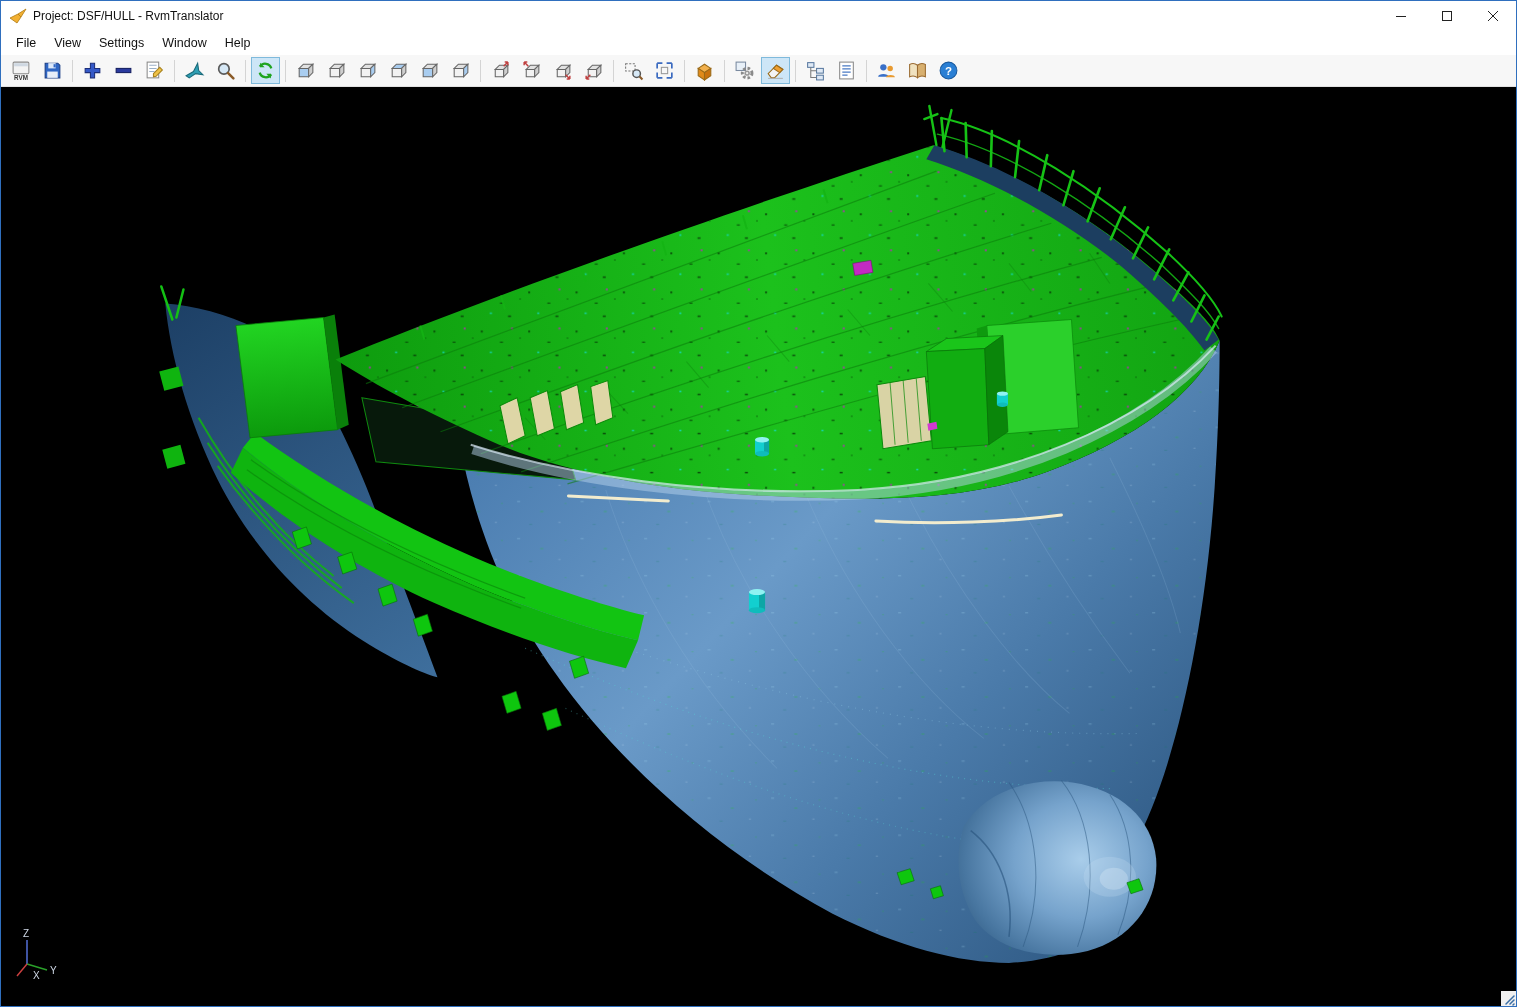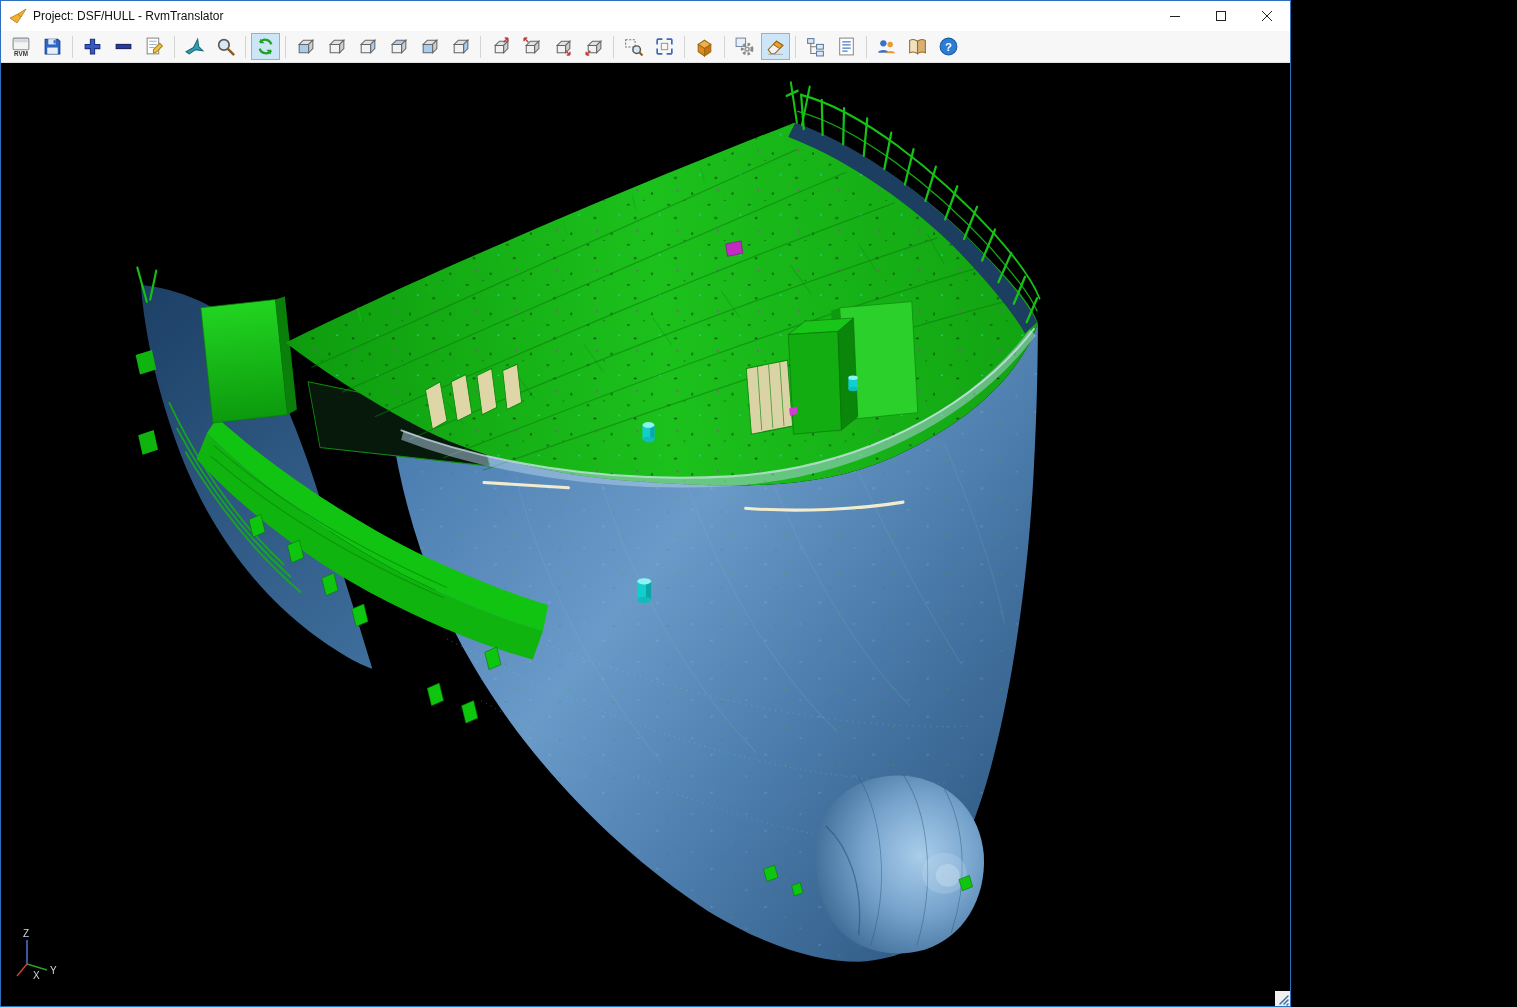--- a/index.html
+++ b/index.html
@@ -1,17 +1,17 @@
 <!DOCTYPE html>
 <html><head>
 <meta charset="utf-8">
 <style>
   *{margin:0;padding:0;box-sizing:border-box}
   html,body{width:1517px;height:1007px;overflow:hidden;background:#000;font-family:"Liberation Sans",sans-serif}
-  .app{width:1291px;height:1007px;border:1px solid #2f6fbe;display:flex;flex-direction:column;background:#fff}
+  .app{width:1517px;height:1007px;border:1px solid #2f6fbe;display:flex;flex-direction:column;background:#fff}
   .titlebar{height:30px;flex:0 0 30px;display:flex;align-items:center;background:#fff;padding-left:8px}
   .app-icon{width:18px;height:16px;margin-right:6px;display:inline-flex}
   .title{font-size:12px;color:#111}
   .win-controls{margin-left:auto;display:flex;height:100%}
   .win-btn{width:46px;height:100%;border:none;background:#fff;display:flex;align-items:center;justify-content:center;cursor:pointer;padding:0}
   .menubar{height:24px;flex:0 0 24px;display:flex;align-items:center;background:#fff;padding-left:6px;font-size:12.5px;color:#111}
   .menu-item{padding:3px 9px;cursor:default}
   .toolbar{height:32px;flex:0 0 32px;display:flex;align-items:center;background:#f7f7f7;border-bottom:1px solid #e2e2e2;padding:0 5px}
   .tb-btn{width:29px;height:27px;border:1px solid transparent;background:transparent;display:flex;align-items:center;justify-content:center;margin:0 1px;padding:0;cursor:pointer}
   .tb-btn.selected{background:#cde6f7;border-color:#7fbadc}
@@ -48,20 +48,27 @@
             </svg></span>
       </button>
       <button class="win-btn">
         <span><svg width="10" height="10" viewBox="0 0 10 10">
               <path d="M0 0L10 10M10 0L0 10" stroke="#222" stroke-width="1"></path>
             </svg></span>
       </button>
     </div>
   </div>
 
+  <div class="menubar">
+    <span class="menu-item">File</span>
+    <span class="menu-item">View</span>
+    <span class="menu-item">Settings</span>
+    <span class="menu-item">Window</span>
+    <span class="menu-item">Help</span>
+  </div>
 
   <div class="toolbar">
       <button class="tb-btn">
         <span class="tb-ico">
           <svg viewBox="0 0 20 20">
             <rect x="2" y="2" width="15" height="11" rx="1" fill="#f4f4f4" stroke="#8a8a8a"></rect>
             <path d="M3 3h13v3H3z" fill="#cfd8e2"></path>
             <text x="9.5" y="19" font-size="6" font-weight="bold" text-anchor="middle" fill="#333" font-family="Liberation Sans,sans-serif">RVM</text>
           </svg>
         </span>

